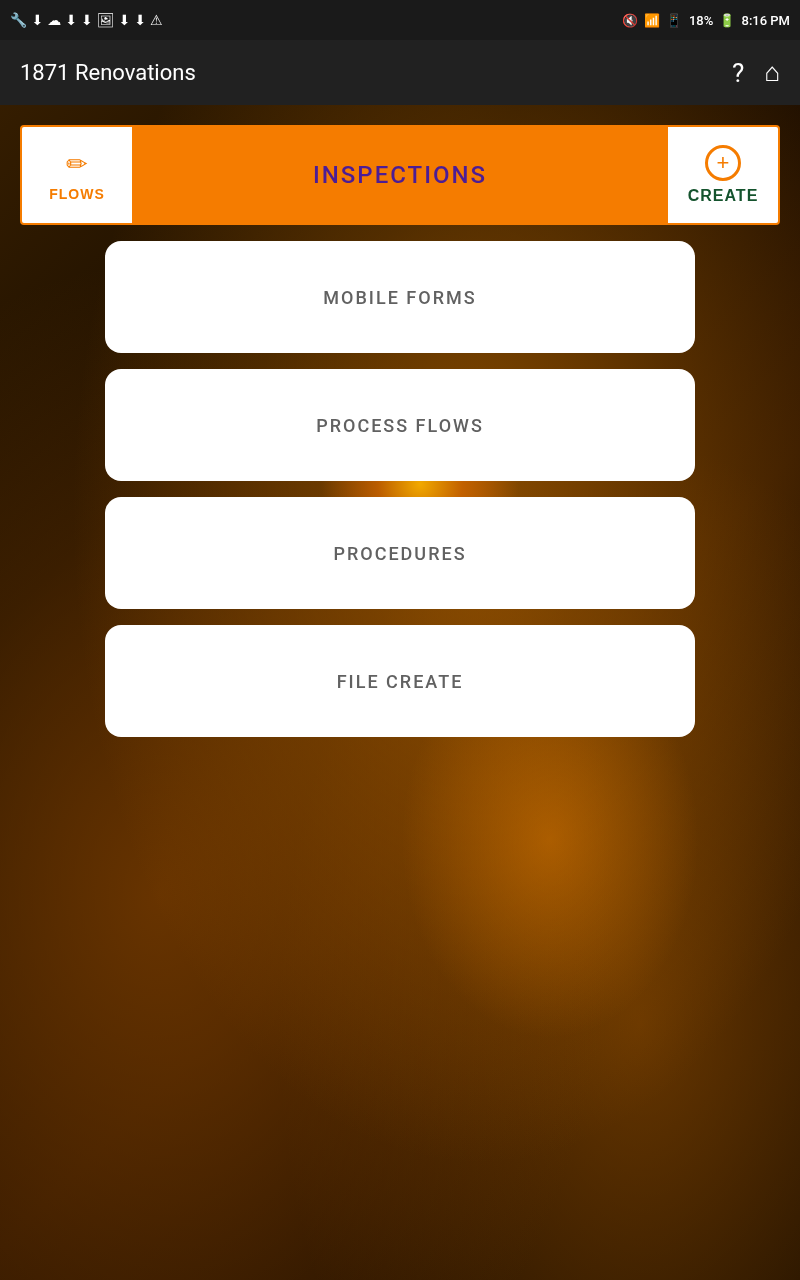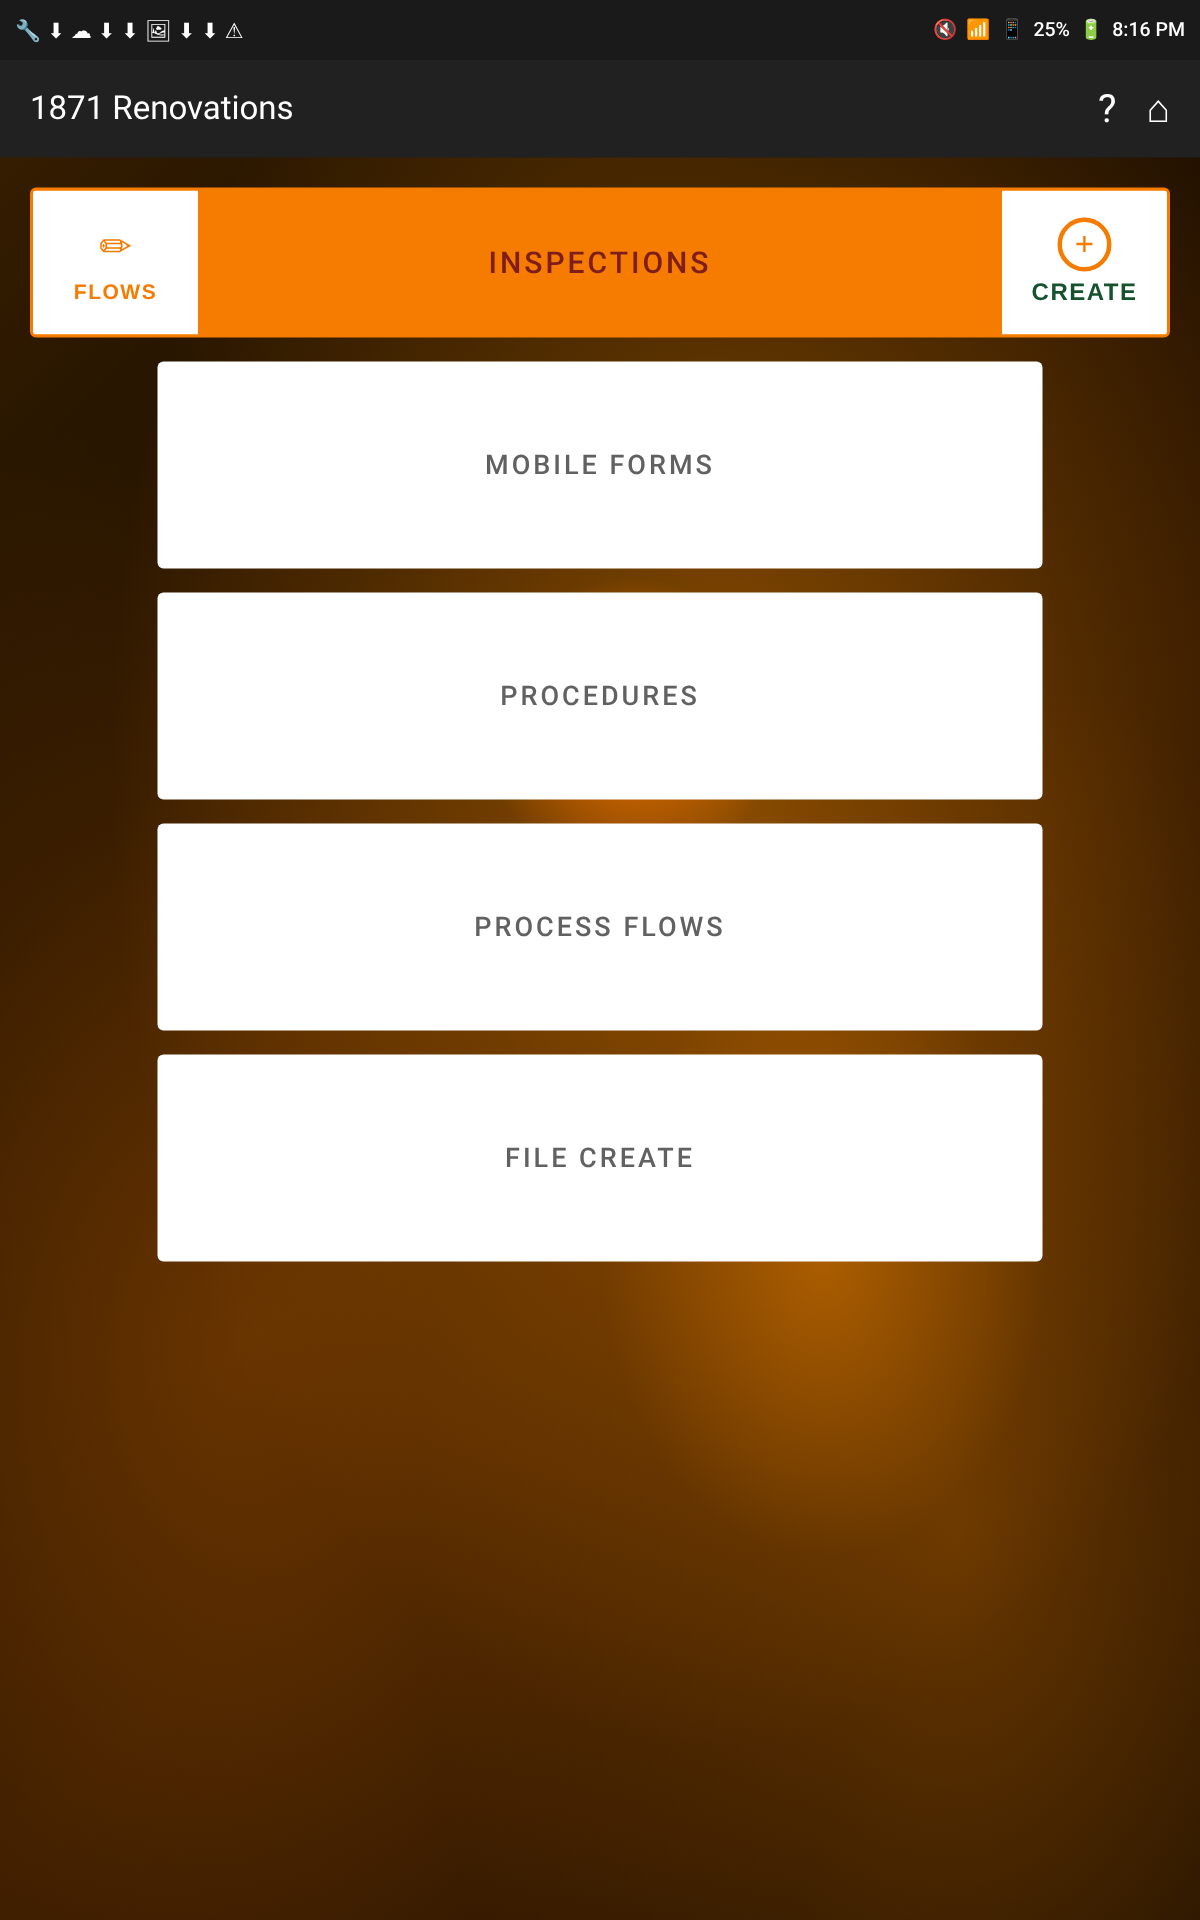--- a/index.html
+++ b/index.html
@@ -164,22 +164,22 @@
       font-size: 14px;
       font-weight: 700;
       letter-spacing: 1px;
     }
 
     .inspections-label {
       flex: 1;
       display: flex;
       align-items: center;
       justify-content: center;
-      color: #7f1d1d;
-      font-size: 20px;
+      color: #4c1d95;
+      font-size: 24px;
       font-weight: 500;
       letter-spacing: 2px;
     }
 
     .create-btn {
       width: 110px;
       background: white;
       display: flex;
       flex-direction: column;
       align-items: center;
@@ -194,23 +194,23 @@
     .create-label {
       color: #14532d;
       font-size: 16px;
       font-weight: 700;
       letter-spacing: 1px;
     }
 
     
     .menu-item {
       width: 590px;
-      height: 138px;
+      height: 112px;
       background: white;
-      border-radius: 4px;
+      border-radius: 16px;
       display: flex;
       align-items: center;
       justify-content: center;
       margin-bottom: 16px;
       cursor: pointer;
       text-align: center;
     }
 
     .menu-item-label {
       color: #616161;
@@ -248,21 +248,21 @@
     <span class="status-icon">⬇</span>
     <span class="status-icon">🖼</span>
     <span class="status-icon">⬇</span>
     <span class="status-icon">⬇</span>
     <span class="status-icon">⚠</span>
   </div>
   <div class="status-bar-right">
     <span>🔇</span>
     <span>📶</span>
     <span>📱</span>
-    <span>25%</span>
+    <span>18%</span>
     <span>🔋</span>
     <span>8:16 PM</span>
   </div>
 </div>
 
 <div class="app-bar">
   <span class="app-title">1871 Renovations</span>
   <div class="app-bar-actions">
     <span class="app-bar-icon">?</span>
     <span class="app-bar-icon">⌂</span>
@@ -281,24 +281,24 @@
       <div class="plus-circle">+</div>
       <span class="create-label">CREATE</span>
     </button>
   </div>
 
   <div class="menu-item">
     <span class="menu-item-label">MOBILE FORMS</span>
   </div>
 
   <div class="menu-item">
+    <span class="menu-item-label">PROCESS FLOWS</span>
+  </div>
+
+  <div class="menu-item">
     <span class="menu-item-label">PROCEDURES</span>
-  </div>
-
-  <div class="menu-item">
-    <span class="menu-item-label">PROCESS FLOWS</span>
   </div>
 
   <div class="menu-item">
     <span class="menu-item-label">FILE CREATE</span>
   </div>
 
 </div>
 
 </body></html>

